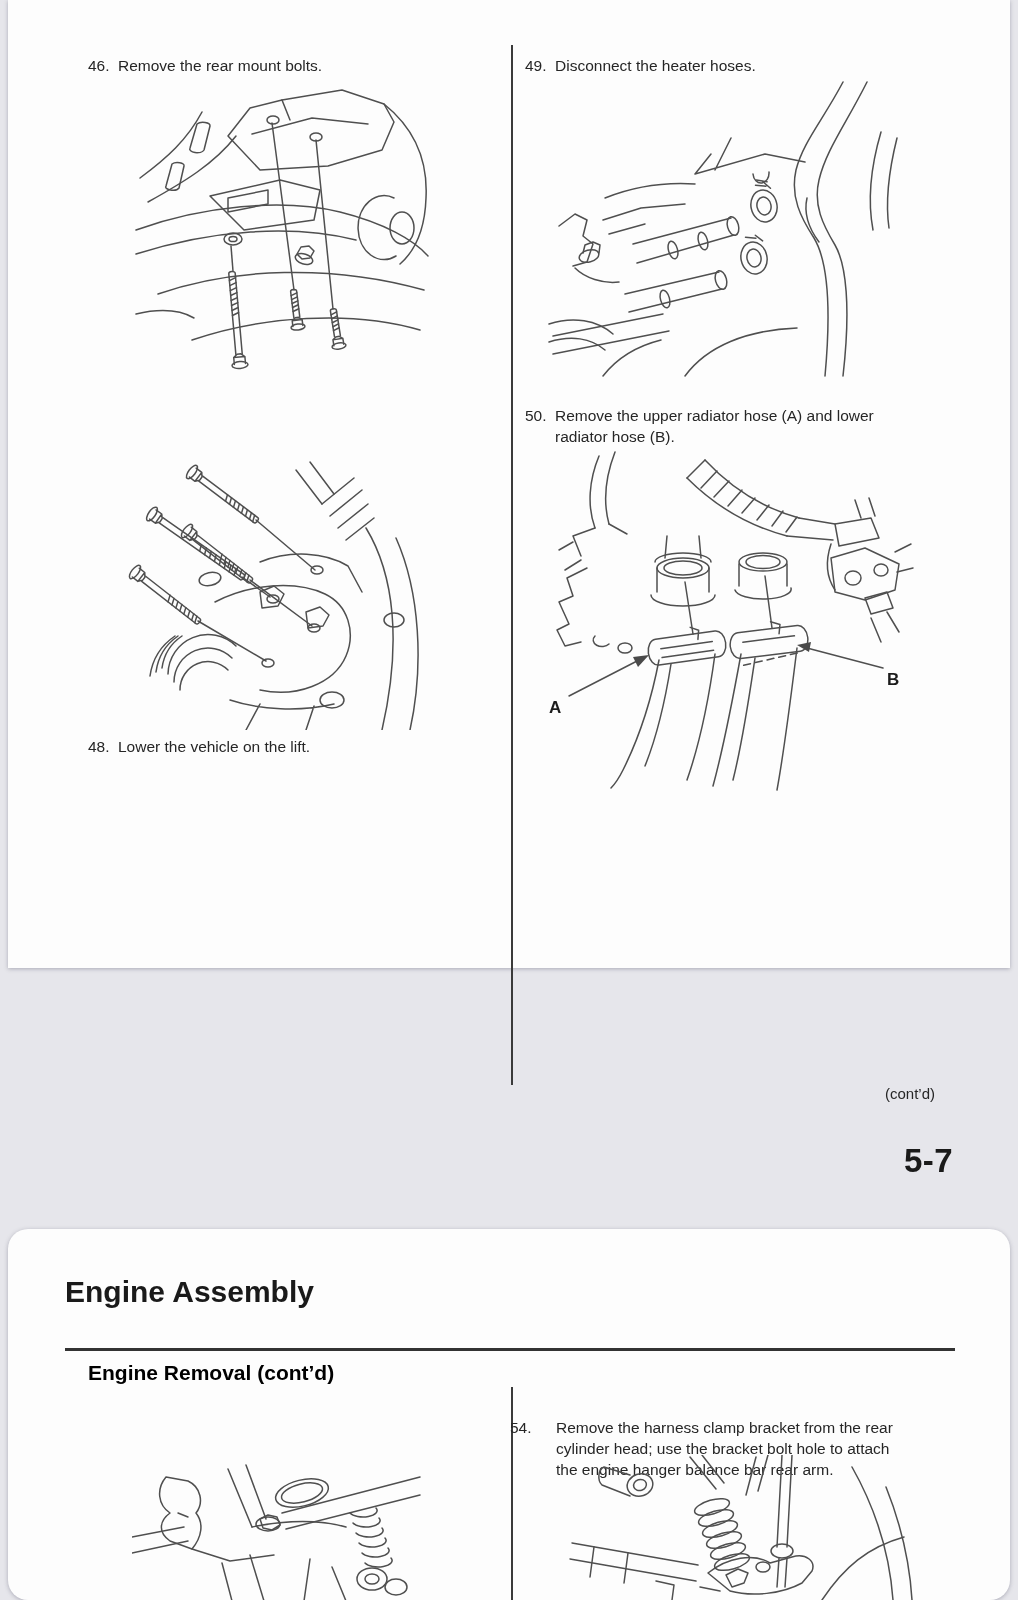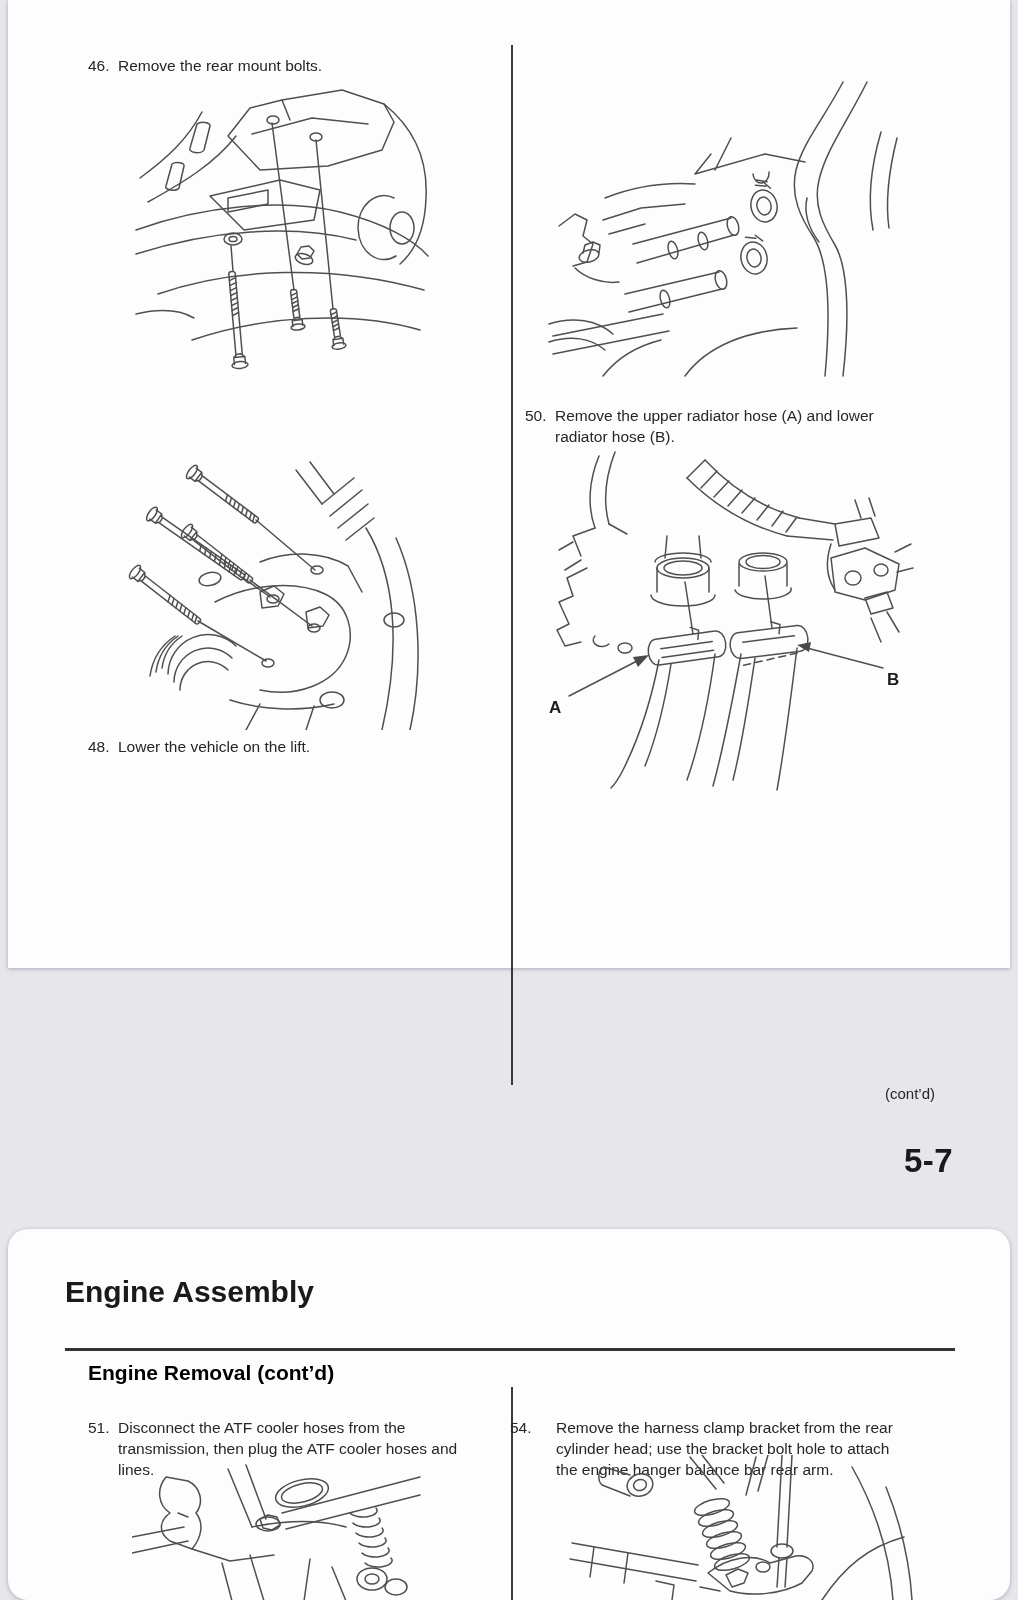--- a/index.html
+++ b/index.html
@@ -143,20 +143,24 @@
       <path d="M212,62 L244,36 M220,74 L252,48 M228,86 L258,62 M236,98 L264,76"></path>
       <path d="M186,28 L212,62 M200,20 L224,52"></path>
     </svg>
   </div>
 
   <div class="step" style="left:80px;top:736px;">
     <span class="num">48.</span>
     <span class="txt">Lower the vehicle on the lift.</span>
   </div>
 
+  <div class="step" style="left:517px;top:55px;">
+    <span class="num">49.</span>
+    <span class="txt">Disconnect the heater hoses.</span>
+  </div>
 
   <div class="illus" style="left:537px;top:78px;">
     <svg width="355" height="302" viewBox="0 0 355 302">
       <path d="M298,4 C278,42 258,64 251,92 C245,119 256,140 269,160 C281,180 287,222 280,298"></path>
       <path d="M322,4 C301,46 281,72 274,102 C268,127 278,147 290,167 C301,186 306,228 298,298"></path>
       <path d="M262,120 C258,138 265,152 274,164"></path>
       <path d="M336,54 C326,88 322,120 328,152 M352,60 C344,92 340,122 344,150"></path>
       <path d="M88,166 L186,140 M92,185 L189,157"></path>
       <ellipse cx="188" cy="148" rx="5.5" ry="9.5" transform="rotate(-15 188 148)"></ellipse>
       <ellipse cx="128" cy="172" rx="4.5" ry="9" transform="rotate(-15 128 172)"></ellipse>
@@ -256,26 +260,20 @@
   <div class="pagenum">5-7</div>
 </div>
 
 <div class="page" id="page2">
 
   <div class="section-title">Engine Assembly</div>
   <div class="hrule"></div>
   <div class="subsection-title">Engine Removal (cont’d)</div>
   <div class="vdiv" style="left:503px;top:158px;height:213px;"></div>
 
-  <div class="step" style="left:80px;top:188px;">
-    <span class="num">51.</span>
-    <span class="txt">Disconnect the ATF cooler hoses from the
-transmission, then plug the ATF cooler hoses and
-lines.</span>
-  </div>
 
   <div class="step" style="left:502px;top:188px;gap:16px;">
     <span class="num">54.</span>
     <span class="txt">Remove the harness clamp bracket from the rear
 cylinder head; use the bracket bolt hole to attach
 the engine hanger balance bar rear arm.</span>
   </div>
 
   <div class="illus" style="left:124px;top:234px;">
     <svg width="300" height="138" viewBox="0 0 300 138">

